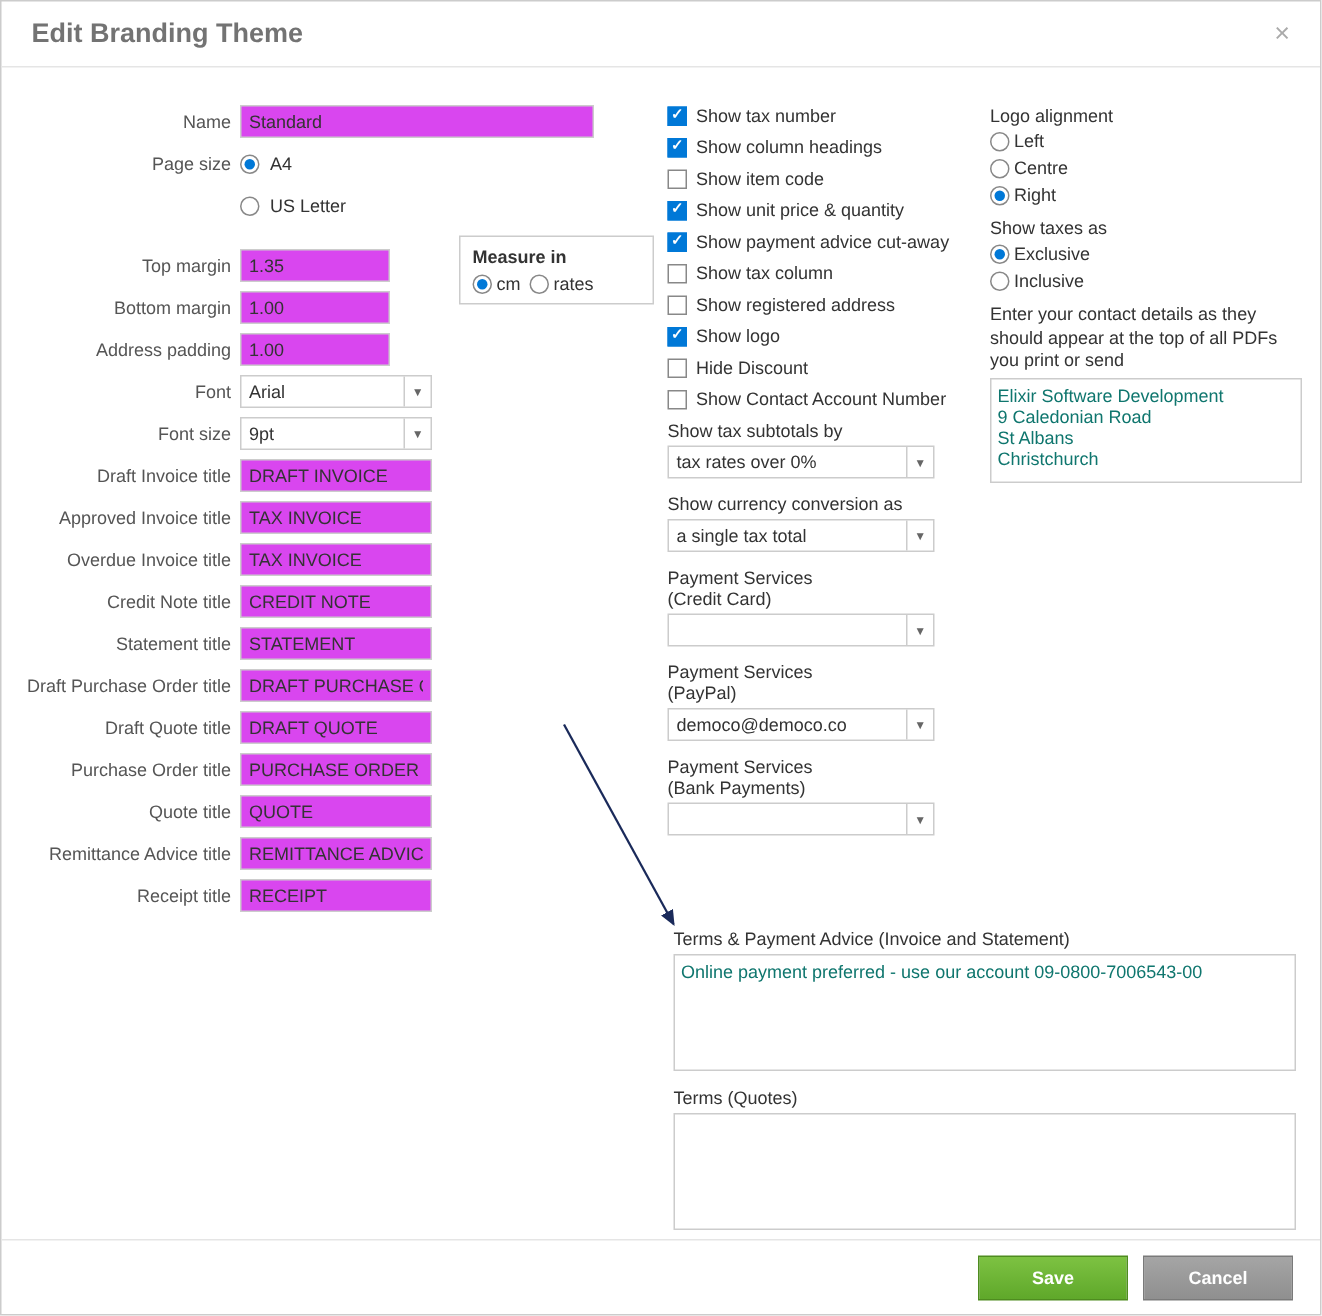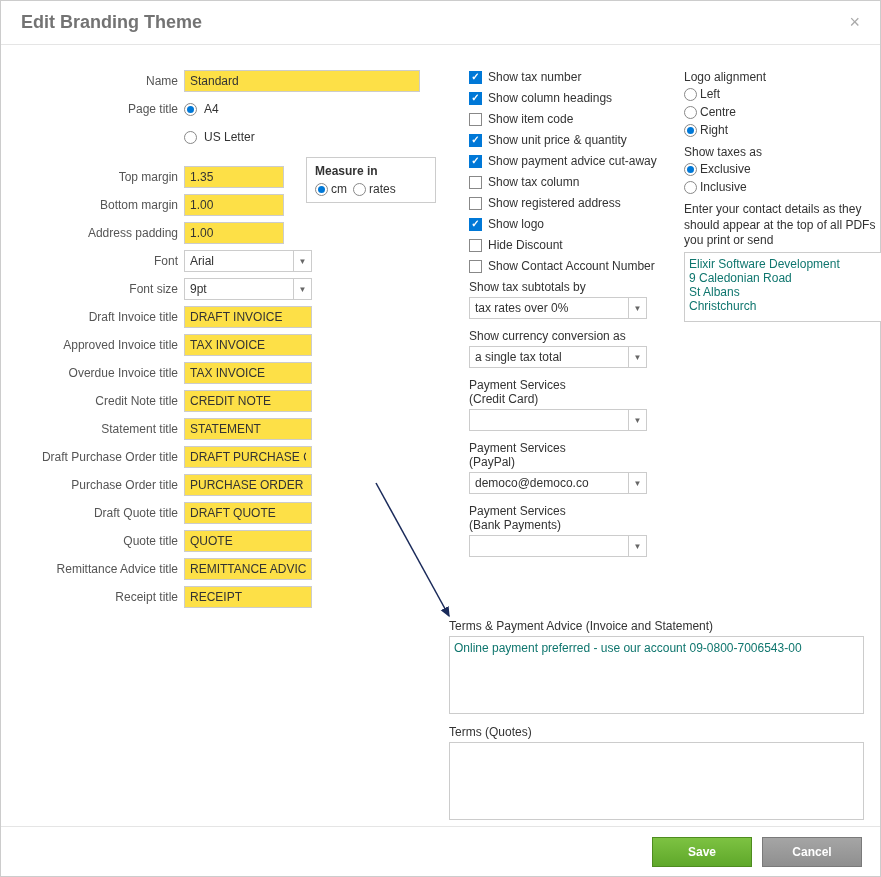--- a/index.html
+++ b/index.html
@@ -23,37 +23,38 @@
       height: 44px;
       display: flex;
       align-items: center;
       justify-content: space-between;
       padding: 0 20px;
       border-bottom: 1px solid #e5e5e5;
     }
     .modal-title { font-size: 18px; font-weight: bold; color: #737373; }
     .close-btn { font-size: 18px; color: #aaa; cursor: pointer; }
     .modal-body {
-      padding: 25px 20px 10px 38px;
+      padding: 25px 20px 10px 8px;
       display: flex;
+      justify-content: flex-end;
     }
     .col { flex: 0 0 auto; }
     .col-left { width: 425px; }
     .col-mid { width: 210px; padding-left: 5px; }
     .col-right { width: 210px; padding-left: 10px; }
     .row { display: flex; align-items: center; margin-bottom: 6px; min-height: 22px; }
     .lbl { width: 145px; text-align: right; padding-right: 6px; color: #555; font-size: 12px; }
     .ctrl { flex: 1; display: flex; align-items: center; gap: 4px;}
     input[type=text] {
       border: 1px solid #ccc;
       height: 22px;
       padding: 0 5px;
       font-size: 12px;
       color: #333;
-      background: #fde047;
+      background: #d946ef;
     }
     .name-input { width: 236px; border: 1px solid #6ab0e2; outline: none; }
     .title-input { width: 128px; }
     .margin-input { width: 100px; }
     .select-wrap { border: 1px solid #ccc; height: 22px; width: 128px; display: flex; align-items: center; justify-content: space-between; padding-left: 5px; background: #fff; }
     .select-arrow { width: 18px; height: 20px; border-left: 1px solid #ccc; display: flex; align-items:center; justify-content:center; color:#666; font-size:8px; }
     .measure-box {
       border: 1px solid #ccc;
       padding: 6px 8px;
       width: 130px;
@@ -99,21 +100,21 @@
   <div class="modal-body">
 
     <div class="col col-left">
       <div class="row">
         <div class="lbl">Name</div>
         <div class="ctrl">
             <input type="text" class="name-input" value="Standard" style="">
           </div>
       </div>
       <div class="row">
-        <div class="lbl">Page title</div>
+        <div class="lbl">Page size</div>
         <div class="ctrl">
           <span class="radio checked"></span>
           <span>A4</span>
         </div>
       </div>
       <div class="row">
         <div class="lbl"></div>
         <div class="ctrl">
           <span class="radio"></span>
           <span>US Letter</span>
@@ -188,29 +189,29 @@
             <input type="text" class="title-input" value="STATEMENT" style="">
           </div>
         </div>
       <div class="row">
           <div class="lbl">Draft Purchase Order title</div>
           <div class="ctrl">
             <input type="text" class="title-input" value="DRAFT PURCHASE ORDER" style="">
           </div>
         </div>
       <div class="row">
+          <div class="lbl">Draft Quote title</div>
+          <div class="ctrl">
+            <input type="text" class="title-input" value="DRAFT QUOTE" style="">
+          </div>
+        </div>
+      <div class="row">
           <div class="lbl">Purchase Order title</div>
           <div class="ctrl">
             <input type="text" class="title-input" value="PURCHASE ORDER" style="">
-          </div>
-        </div>
-      <div class="row">
-          <div class="lbl">Draft Quote title</div>
-          <div class="ctrl">
-            <input type="text" class="title-input" value="DRAFT QUOTE" style="">
           </div>
         </div>
       <div class="row">
           <div class="lbl">Quote title</div>
           <div class="ctrl">
             <input type="text" class="title-input" value="QUOTE" style="">
           </div>
         </div>
       <div class="row">
           <div class="lbl">Remittance Advice title</div>

